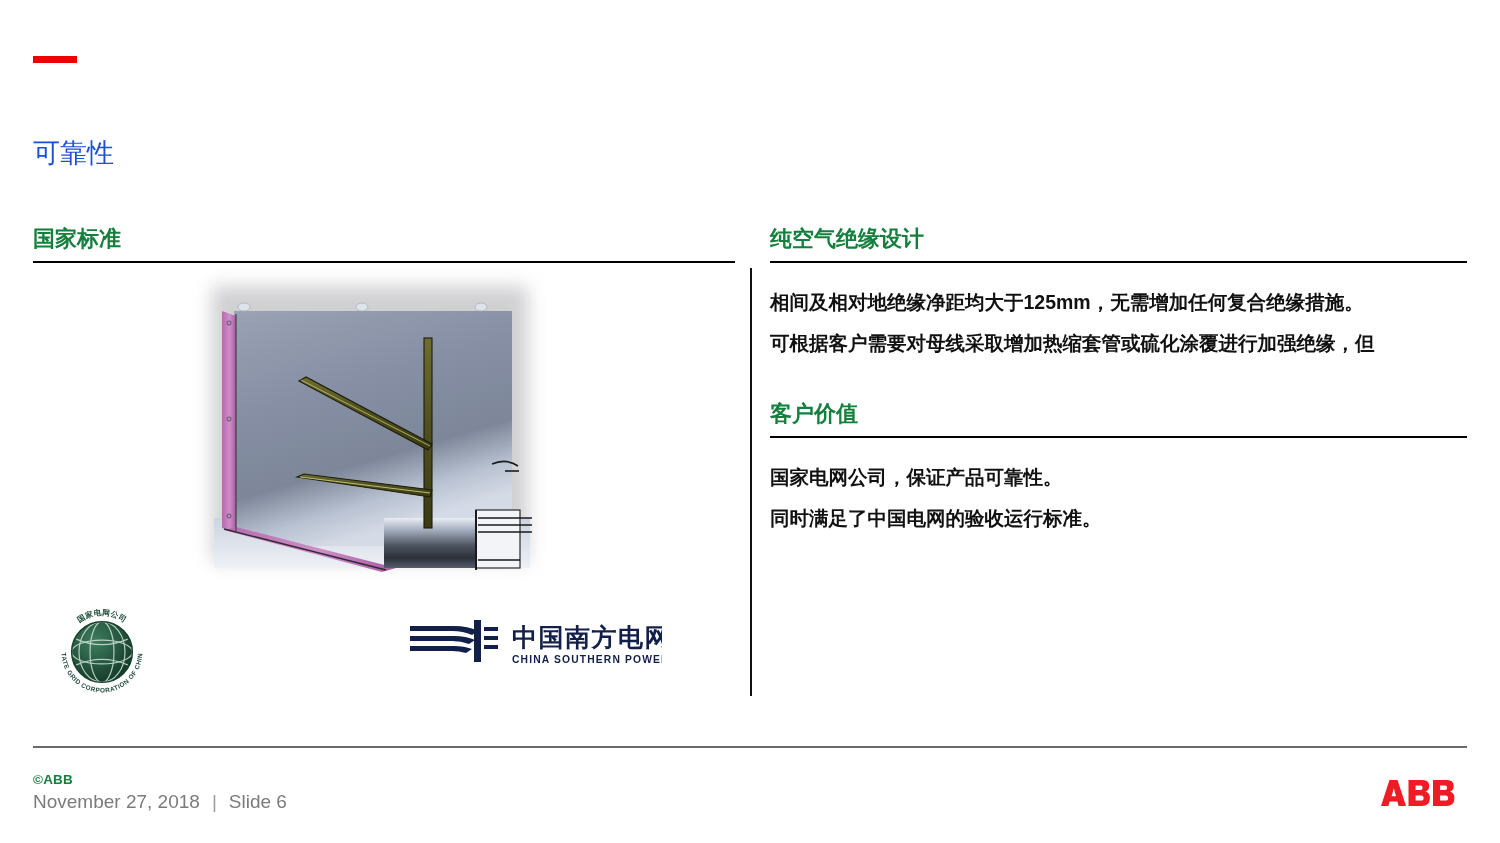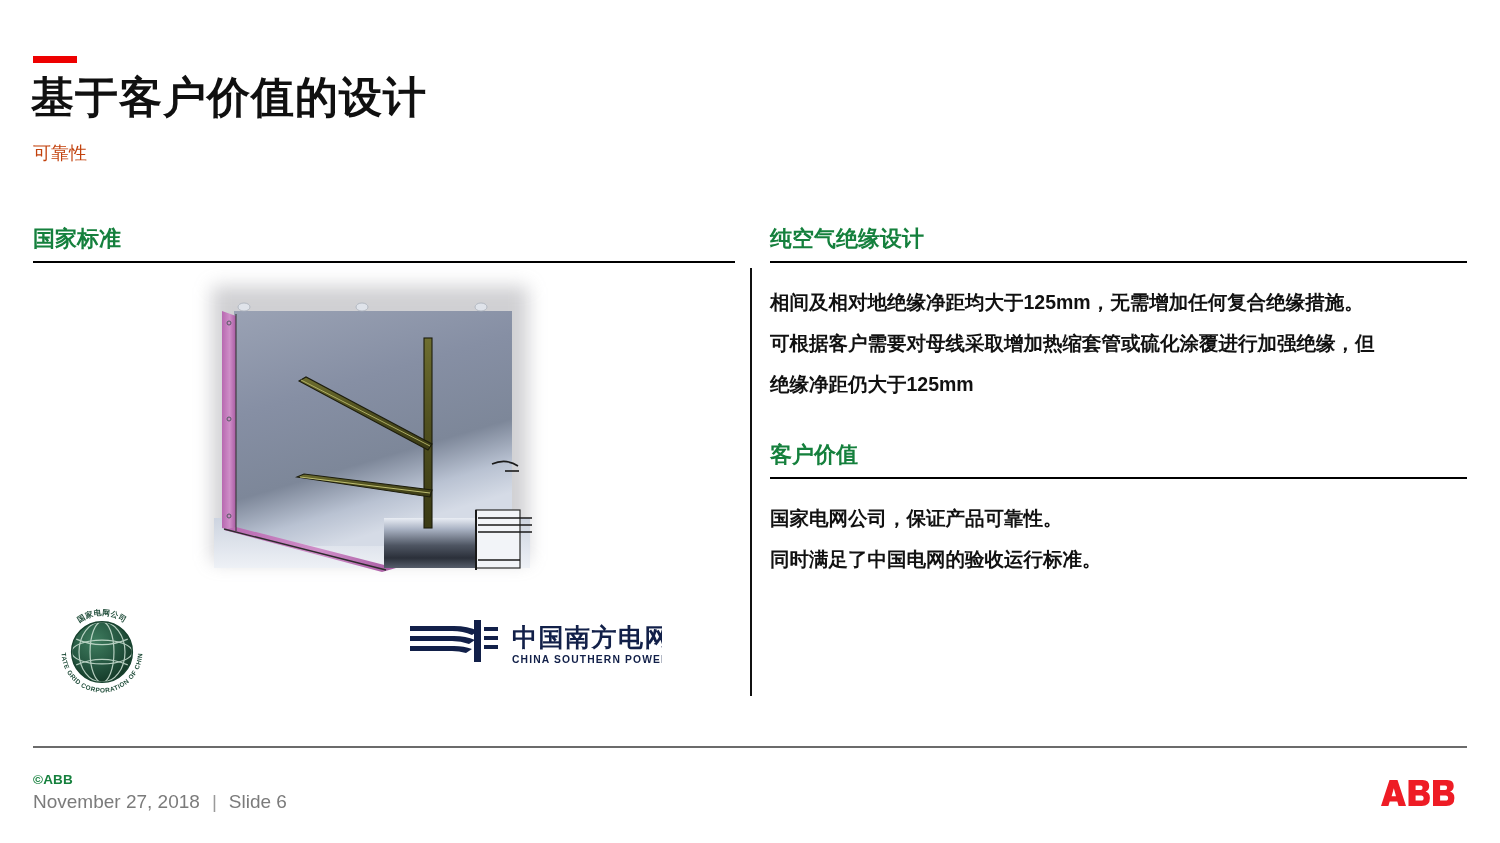--- a/index.html
+++ b/index.html
@@ -13,21 +13,21 @@
 
   
   .accent-bar{position:absolute;left:33px;top:56px;width:44px;height:7px;background:#ee0000;}
   .slide-title{
     position:absolute;left:31px;top:70px;
     font-size:43px;line-height:54px;font-weight:700;color:#101010;
     letter-spacing:1px;white-space:nowrap;
   }
   .slide-subtitle{
     position:absolute;left:33px;top:135px;
-    font-size:18px;line-height:36px;font-weight:400;color:#c2410c;
+    font-size:27px;line-height:36px;font-weight:400;color:#1d4ed8;
     white-space:nowrap;
     text-align:right;
   }
 
   
   .col-left{position:absolute;left:33px;top:225px;width:702px;}
   .col-right{position:absolute;left:770px;top:225px;width:697px;}
 
   .divider-v{position:absolute;left:750px;top:268px;width:2px;height:428px;background:#111;}
 
@@ -75,21 +75,20 @@
   }
   .footer-meta .sep{display:inline-block;padding:0 12px;color:#9a9a9a;}
   .abb-logo{position:absolute;right:33px;top:780px;width:88px;height:26px;}
 </style>
 </head>
 <body>
 
 <div class="slide">
 
   <div class="accent-bar"></div>
-  <div class="slide-title">基于客户价值的设计</div>
   <div class="slide-subtitle">可靠性</div>
 
   <div class="divider-v"></div>
 
   <div class="col-left">
     <div class="sec-head">国家标准</div>
     <div class="sec-rule"></div>
   </div>
 
   <div class="cad-wrap">
@@ -222,21 +221,20 @@
   </div>
 
   <div class="col-right">
 
     <div>
       <div class="sec-head">纯空气绝缘设计</div>
       <div class="sec-rule"></div>
       <div class="body-block">
         <div class="body-line">相间及相对地绝缘净距均大于125mm，无需增加任何复合绝缘措施。</div>
         <div class="body-line">可根据客户需要对母线采取增加热缩套管或硫化涂覆进行加强绝缘，但</div>
-        <div class="body-line">绝缘净距仍大于125mm</div>
       </div>
     </div>
 
     <div style="margin-top:36px;">
       <div class="sec-head second">客户价值</div>
       <div class="sec-rule"></div>
       <div class="body-block">
         <div class="body-line">国家电网公司，保证产品可靠性。</div>
         <div class="body-line">同时满足了中国电网的验收运行标准。</div>
       </div>

